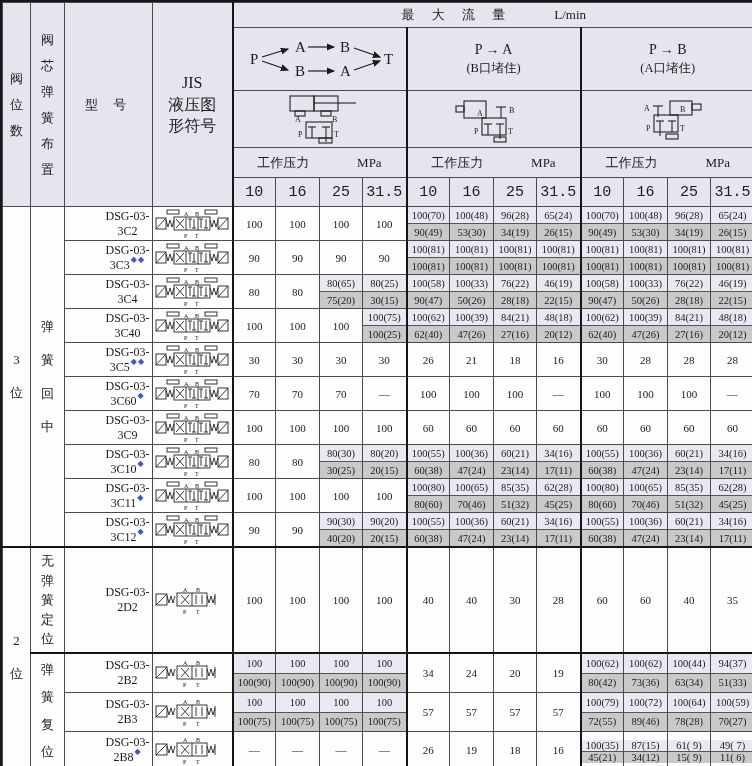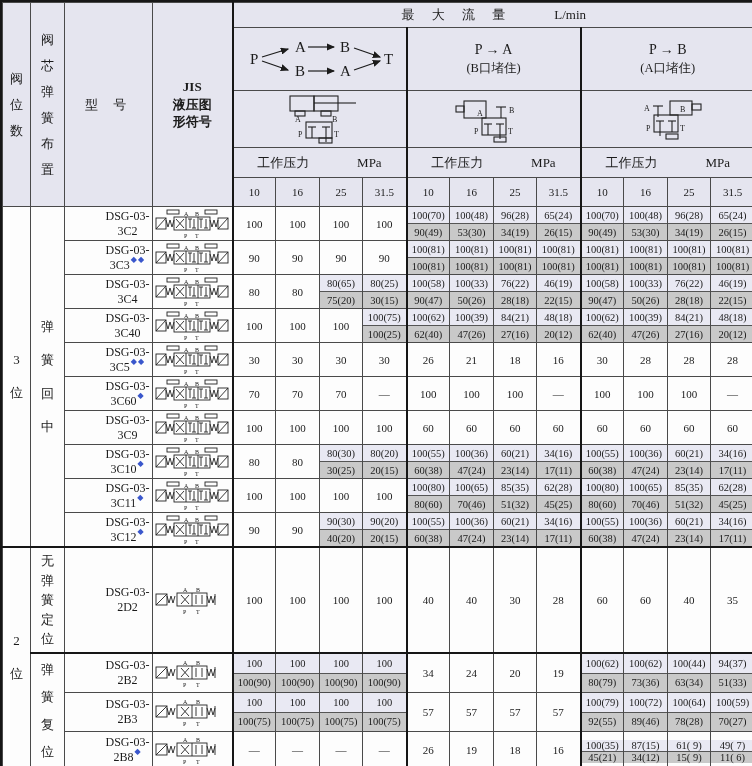--- a/index.html
+++ b/index.html
@@ -8,30 +8,30 @@
   .sheet{width:748px;height:762px;border:2px solid #161616;background:#fdfdfd;}
   table{border-collapse:collapse;table-layout:fixed;width:748px;}
   td,th{border:1px solid #4a4a4a;padding:0;overflow:hidden;vertical-align:middle;
         font-weight:normal;text-align:center;}
   thead td,thead th{background:#e5e5ef;}
   .bL{border-left:2px solid #161616;}
   .bT{border-top:2px solid #161616;}
   
   .vhead{font-size:13px;white-space:pre-line;line-height:2.0;}
   .modelhead{font-size:13px;letter-spacing:6px;margin-top:12px;}
-  .jishead{font-size:13px;white-space:pre-line;line-height:1.35;font-weight:bold;}
+  .jishead{font-size:16px;white-space:pre-line;line-height:1.35;font-weight:normal;}
   .maxflow{height:24px;font-size:13px;}
   .maxflow .mf{display:flex;justify-content:center;gap:42px;align-items:center;}
   .maxflow .mf span:first-child{letter-spacing:7px;}
   .gtitle{height:62px;font-size:14px;}
   .gtitle .l2{font-size:12.5px;margin-top:2px;}
   .symrow{height:56px;}
   .presslbl{height:29px;font-size:13px;font-family:Liberation Serif, serif;}
   .presslbl .pl{display:flex;justify-content:space-around;align-items:center;}
-  .pnum{height:28px;font-size:11px;}
+  .pnum{height:28px;font-size:15px;font-family:Liberation Mono, monospace;}
   
   .poscell{font-size:13px;white-space:pre-line;line-height:2.5;background:#fdfdfd;}
   .springcell{font-size:13px;white-space:pre-line;background:#fdfdfd;}
   .lh-rc{line-height:2.55;}
   .lh-d2{line-height:1.5;}
   .lh-fw{line-height:2.1;}
   
   tbody tr.r33{height:33px;}
   tbody tr.rtall{height:104px;}
   tbody tr.r38{height:38px;}
@@ -1281,21 +1281,21 @@
           </td>
           <td class="v bT">
             <div class="sg">20</div>
           </td>
           <td class="v bT">
             <div class="sg">19</div>
           </td>
           <td class="v bL bT">
             <div class="sp">
               <div class="t">100(62)</div>
-              <div class="b">80(79)</div>
+              <div class="b">80(42)</div>
             </div>
           </td>
           <td class="v bT">
             <div class="sp">
               <div class="t">100(62)</div>
               <div class="b">73(36)</div>
             </div>
           </td>
           <td class="v bT">
             <div class="sp">
@@ -1367,21 +1367,21 @@
           </td>
           <td class="v">
             <div class="sg">57</div>
           </td>
           <td class="v">
             <div class="sg">57</div>
           </td>
           <td class="v bL">
             <div class="sp">
               <div class="t">100(79)</div>
-              <div class="b">92(55)</div>
+              <div class="b">72(55)</div>
             </div>
           </td>
           <td class="v">
             <div class="sp">
               <div class="t">100(72)</div>
               <div class="b">89(46)</div>
             </div>
           </td>
           <td class="v">
             <div class="sp">

